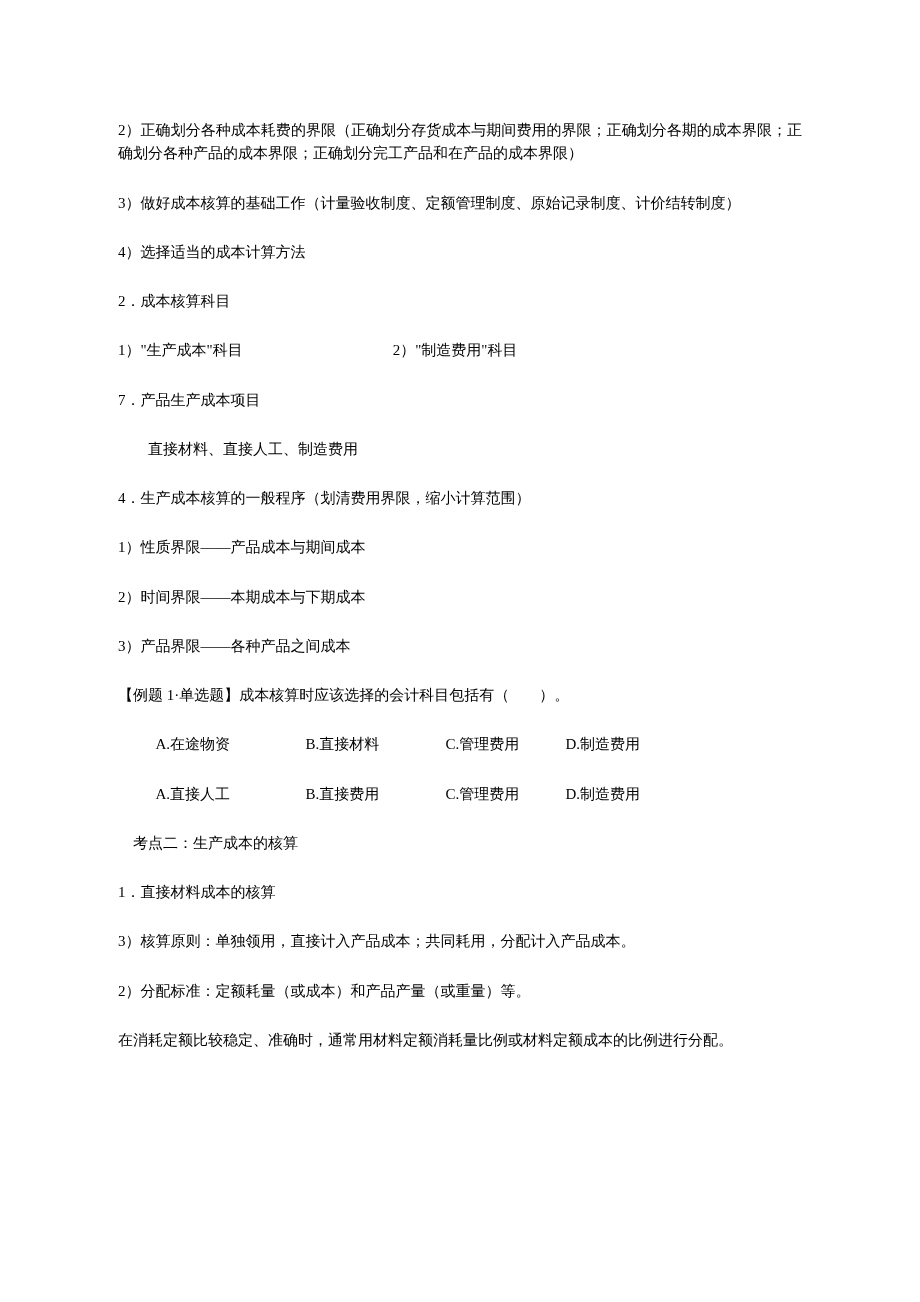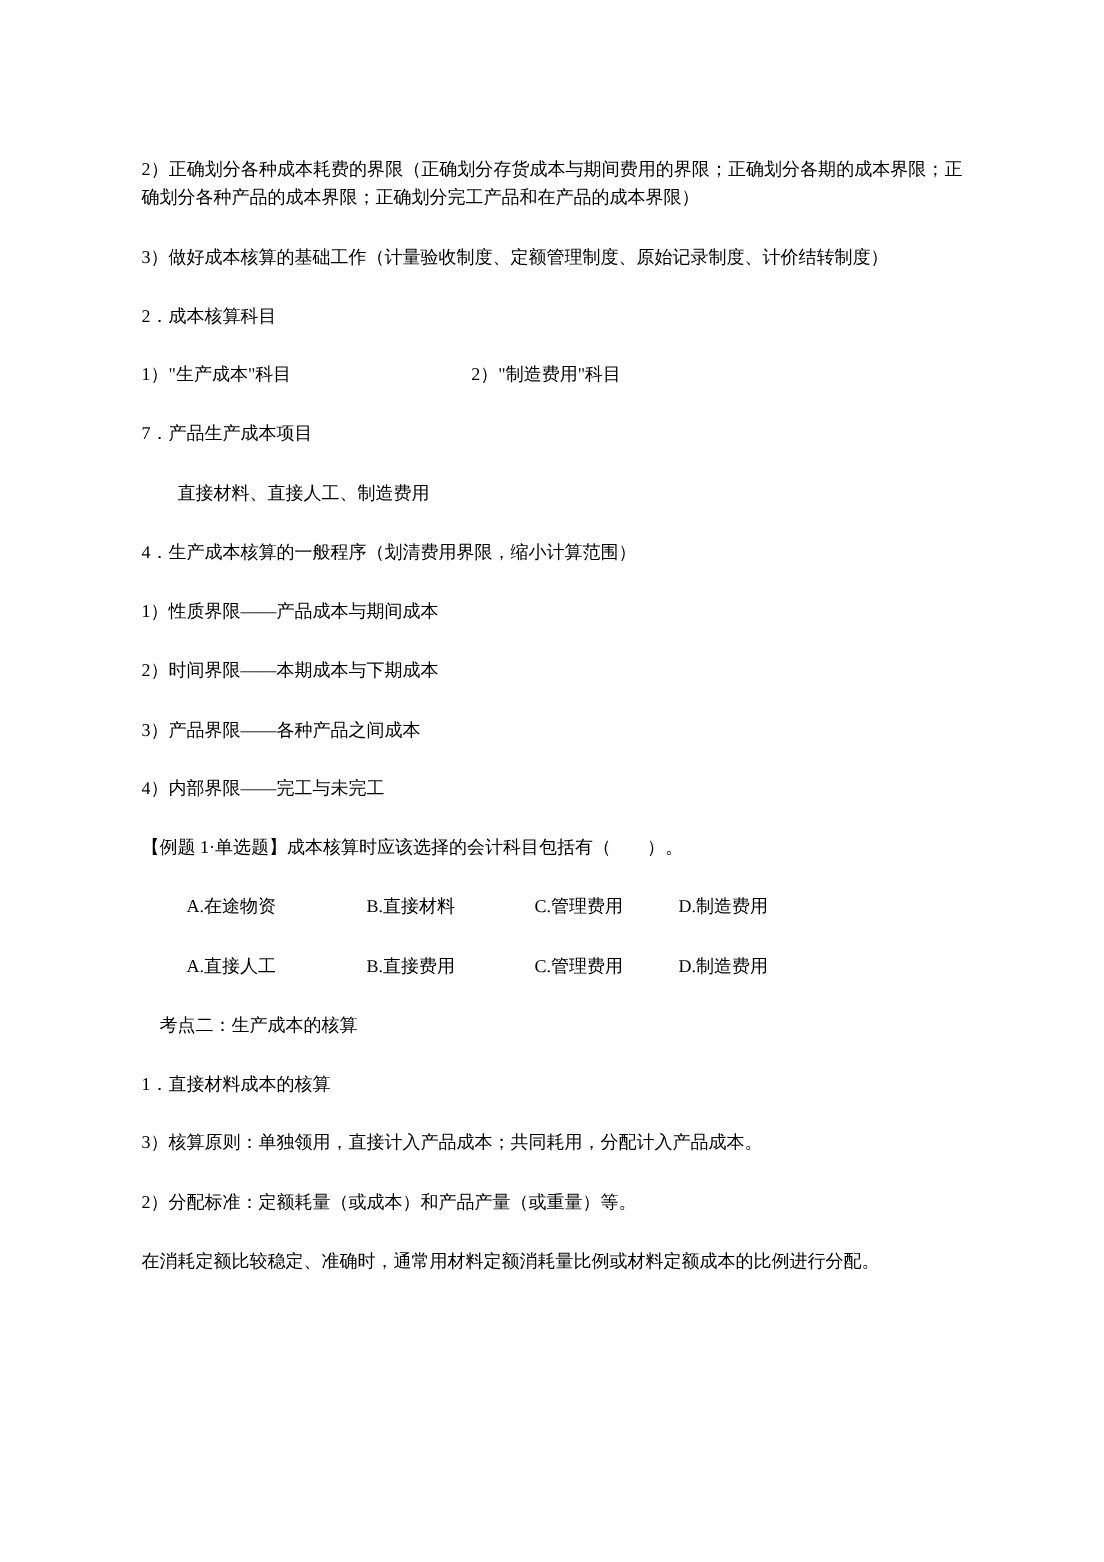--- a/index.html
+++ b/index.html
@@ -11,21 +11,21 @@
     width: 920px;
     min-height: 1302px;
     box-sizing: border-box;
     padding: 115px 118px 60px 118px;
     font-family: "SimSun", "Songti SC", "STSong", serif;
     font-size: 15px;
     color: #000000;
     line-height: 1.55;
   }
   .para {
-    margin: 16px 0 26px 0;
+    margin: 4px 0 26px 0;
     text-align: justify;
   }
   .para-split {
     display: flex;
     gap: 150px;
   }
   .indent {
     padding-left: 2em;
   }
   .indent1 {
@@ -46,38 +46,38 @@
 </style>
 </head>
 <body>
 
 <div class="page">
 
   <p class="para">2）正确划分各种成本耗费的界限（正确划分存货成本与期间费用的界限；正确划分各期的成本界限；正确划分各种产品的成本界限；正确划分完工产品和在产品的成本界限）</p>
 
   <p class="para">3）做好成本核算的基础工作（计量验收制度、定额管理制度、原始记录制度、计价结转制度）</p>
 
+  <p class="para">4）选择适当的成本计算方法</p>
 
   <p class="para">2．成本核算科目</p>
 
   <p class="para para-split">
     <span>1）"生产成本"科目</span>
     <span>2）"制造费用"科目</span>
   </p>
 
   <p class="para">7．产品生产成本项目</p>
 
   <p class="para indent">直接材料、直接人工、制造费用</p>
 
   <p class="para">4．生产成本核算的一般程序（划清费用界限，缩小计算范围）</p>
 
   <p class="para">1）性质界限——产品成本与期间成本</p>
   <p class="para">2）时间界限——本期成本与下期成本</p>
   <p class="para">3）产品界限——各种产品之间成本</p>
-  <p class="para">4）内部界限——完工与未完工</p>
 
   <p class="para">【例题 1·单选题】成本核算时应该选择的会计科目包括有（　　）。</p>
   <div class="opts">
     <span class="oA">A.在途物资</span>
     <span class="oB">B.直接材料</span>
     <span class="oC">C.管理费用</span>
     <span class="oD">D.制造费用</span>
   </div>
 
   <div class="opts">

